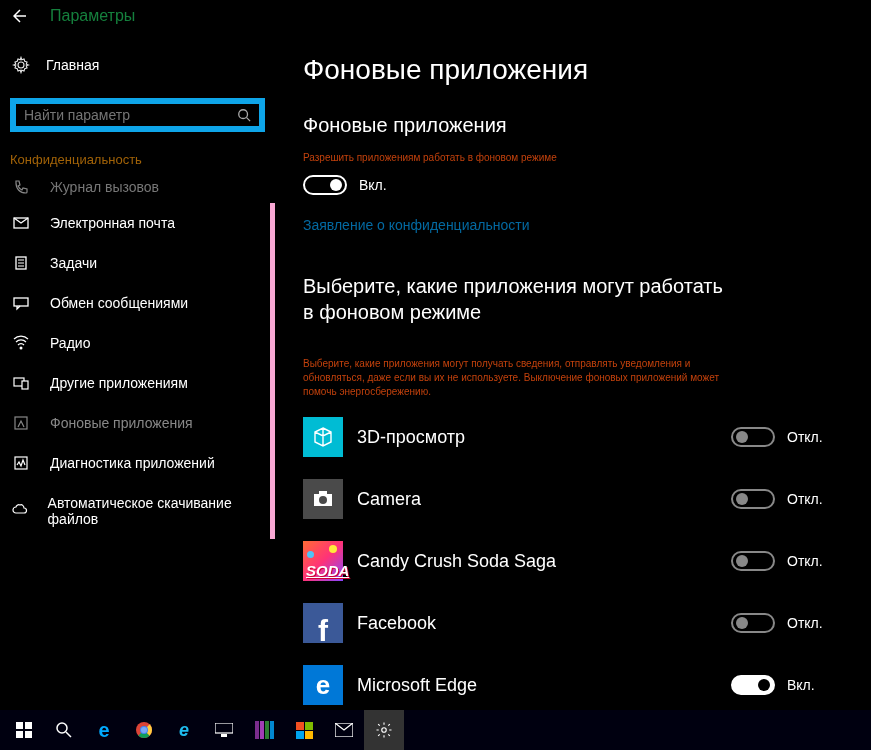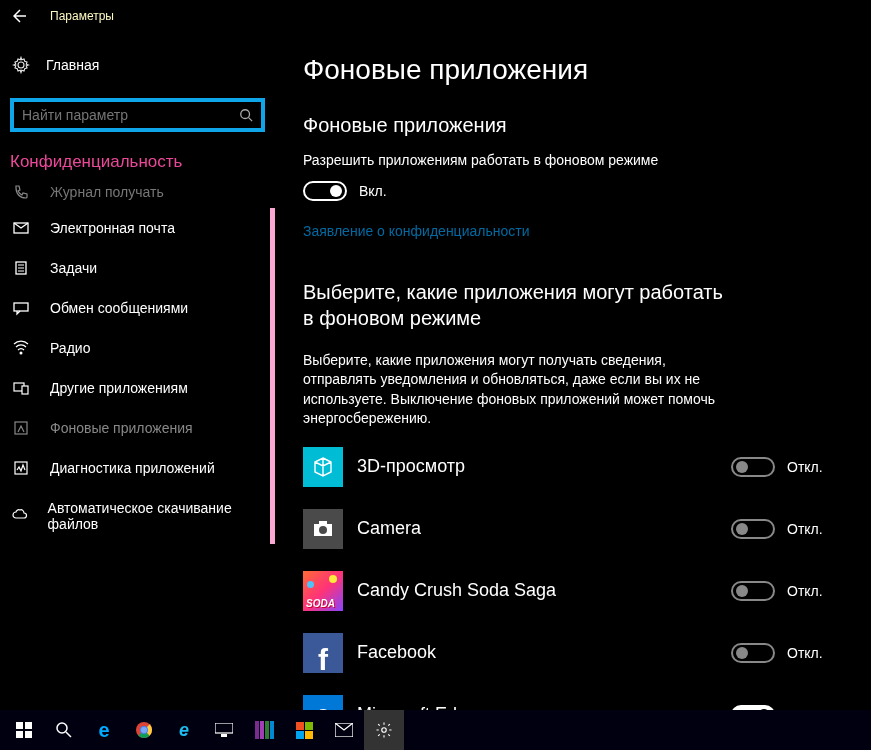--- a/index.html
+++ b/index.html
@@ -19,65 +19,65 @@
   padding-left: 0;
 }
 .back-btn {
   width: 40px;
   height: 32px;
   display: flex;
   align-items: center;
   justify-content: center;
   cursor: pointer;
 }
-.title-text { font-size: 12px; color: #fef9c3; padding-left: 10px; }
+.title-text { font-size: 16px; color: #15803d; padding-left: 10px; }
 .content { display: flex; position: absolute; top: 32px; left: 0; right: 0; bottom: 40px; }
 .sidebar { width: 275px; padding: 18px 0 0 0; overflow: hidden; }
 .home-row { display: flex; align-items: center; padding: 6px 10px; margin-bottom: 18px; cursor: pointer; }
 .home-icon { width: 22px; display: flex; justify-content: center; }
 .home-label { font-size: 14px; margin-left: 14px; }
 .search-box {
   margin: 0 10px 20px 10px;
   height: 34px;
-  border: 4px solid #0ea5e9;
+  border: 6px solid #0ea5e9;
   background: #000;
   display: flex;
   align-items: center;
   padding: 0 8px;
 }
 .search-input {
   flex: 1;
   background: transparent;
   border: none;
   outline: none;
   color: #aaa;
   font-size: 14px;
 }
 .category {
-  font-size: 17px;
-  color: #ec4899;
+  font-size: 13px;
+  color: #a16207;
   padding: 0 10px 8px 10px;
 }
 .side-items { border-right: 5px solid #f9a8d4; padding-right: 0; margin-top: 0; }
 .side-item {
   display: flex;
   align-items: center;
   padding: 12px 10px;
   cursor: pointer;
   font-size: 14px;
 }
 .side-item .ico { width: 22px; display: flex; justify-content: center; }
 .side-item .lbl { margin-left: 18px; }
 .side-item.active { color: #888; }
 .side-item.dim2 { color: #777; }
 .cut { color: #999; margin-top: 2px; }
 .main { flex: 1; padding: 22px 20px 0 28px; overflow: hidden; }
 .h1 { font-size: 28px; font-weight: 300; margin-bottom: 28px; }
 .h2 { font-size: 20px; font-weight: 400; margin-bottom: 14px; }
-.desc { font-size: 14px; color: #ffffff; margin-bottom: 10px; line-height: 1.4; }
+.desc { font-size: 10px; color: #c2410c; margin-bottom: 10px; line-height: 1.4; }
 .toggle-row { display: flex; align-items: center; margin-bottom: 22px; }
 .toggle {
   width: 44px;
   height: 20px;
   border: 2px solid #888;
   border-radius: 10px;
   position: relative;
   cursor: pointer;
 }
 .toggle .knob {
@@ -165,21 +165,21 @@
     </div>
 
     <div class="category">Конфиденциальность</div>
 
     <div class="side-item cut dim2" style="padding-top:2px;padding-bottom:8px;">
       <span class="ico">
         <svg width="16" height="16" viewBox="0 0 16 16">
             <path d="M3 2h3l1 4-2 1c1 2 2 3 4 4l1-2 4 1v3c0 1-1 1-1 1-6 0-10-4-10-10 0 0 0-1 0-2z" fill="none" stroke="#888" stroke-width="1.2"></path>
           </svg>
       </span>
-      <span class="lbl">Журнал получать</span>
+      <span class="lbl">Журнал вызовов</span>
     </div>
 
     <div class="side-items">
       <div class="side-item">
         <span class="ico">
             <svg width="16" height="16" viewBox="0 0 16 16">
               <rect x="1" y="3" width="14" height="10" fill="none" stroke="#fff" stroke-width="1.3"></rect>
               <path d="M1 3l7 5 7-5" fill="none" stroke="#fff" stroke-width="1.3"></path>
             </svg>
           </span>
@@ -257,21 +257,21 @@
     <div class="h2">Фоновые приложения</div>
     <div class="desc">Разрешить приложениям работать в фоновом режиме</div>
     <div class="toggle-row">
       <div class="toggle on-dark">
           <div class="knob"></div>
         </div>
       <span class="toggle-lbl">Вкл.</span>
     </div>
     <div class="privacy-link">Заявление о конфиденциальности</div>
 
-    <div class="h2" style="max-width:420px;line-height:1.3;margin-bottom:20px;">Выберите, какие приложения могут работать в фоновом режиме</div>
+    <div class="h2" style="max-width:420px;line-height:1.3;margin-bottom:32px;">Выберите, какие приложения могут работать в фоновом режиме</div>
     <div class="desc" style="max-width:440px;margin-bottom:6px;">Выберите, какие приложения могут получать сведения, отправлять уведомления и обновляться, даже если вы их не используете. Выключение фоновых приложений может помочь энергосбережению.</div>
 
     <div class="apps-list">
 
       <div class="app-row">
         <div class="app-icon" style="background:#00bcd4;">
           <svg width="24" height="24" viewBox="0 0 24 24">
               <path d="M12 3l8 4v10l-8 4-8-4V7z M12 3v18 M4 7l8 4 8-4 M12 11v10" fill="none" stroke="#fff" stroke-width="1.4"></path>
             </svg>
         </div>
@@ -296,21 +296,21 @@
         <div class="app-toggle-box">
           <div class="toggle off">
               <div class="knob"></div>
             </div>
           <span class="toggle-lbl">Откл.</span>
         </div>
       </div>
 
       <div class="app-row">
         <div class="app-icon" style="background:linear-gradient(135deg,#ff6b35,#ff3377,#8844ff);position:relative;">
-          <span style="position:absolute;bottom:2px;left:3px;font-size:10px;font-weight:bold;font-style:italic;color:#fff;text-shadow:1px 1px #c03;">SODA</span>
+          <span style="position:absolute;bottom:2px;left:3px;font-size:15px;font-weight:bold;font-style:italic;color:#fff;text-shadow:1px 1px #c03;text-decoration:underline;">SODA</span>
           <span style="position:absolute;top:4px;right:6px;width:8px;height:8px;background:#ffeb3b;border-radius:50%;"></span>
           <span style="position:absolute;top:10px;left:4px;width:7px;height:7px;background:#4fc3f7;border-radius:50%;"></span>
         </div>
         <div class="app-name">Candy Crush Soda Saga</div>
         <div class="app-toggle-box">
           <div class="toggle off">
               <div class="knob"></div>
             </div>
           <span class="toggle-lbl">Откл.</span>
         </div>

